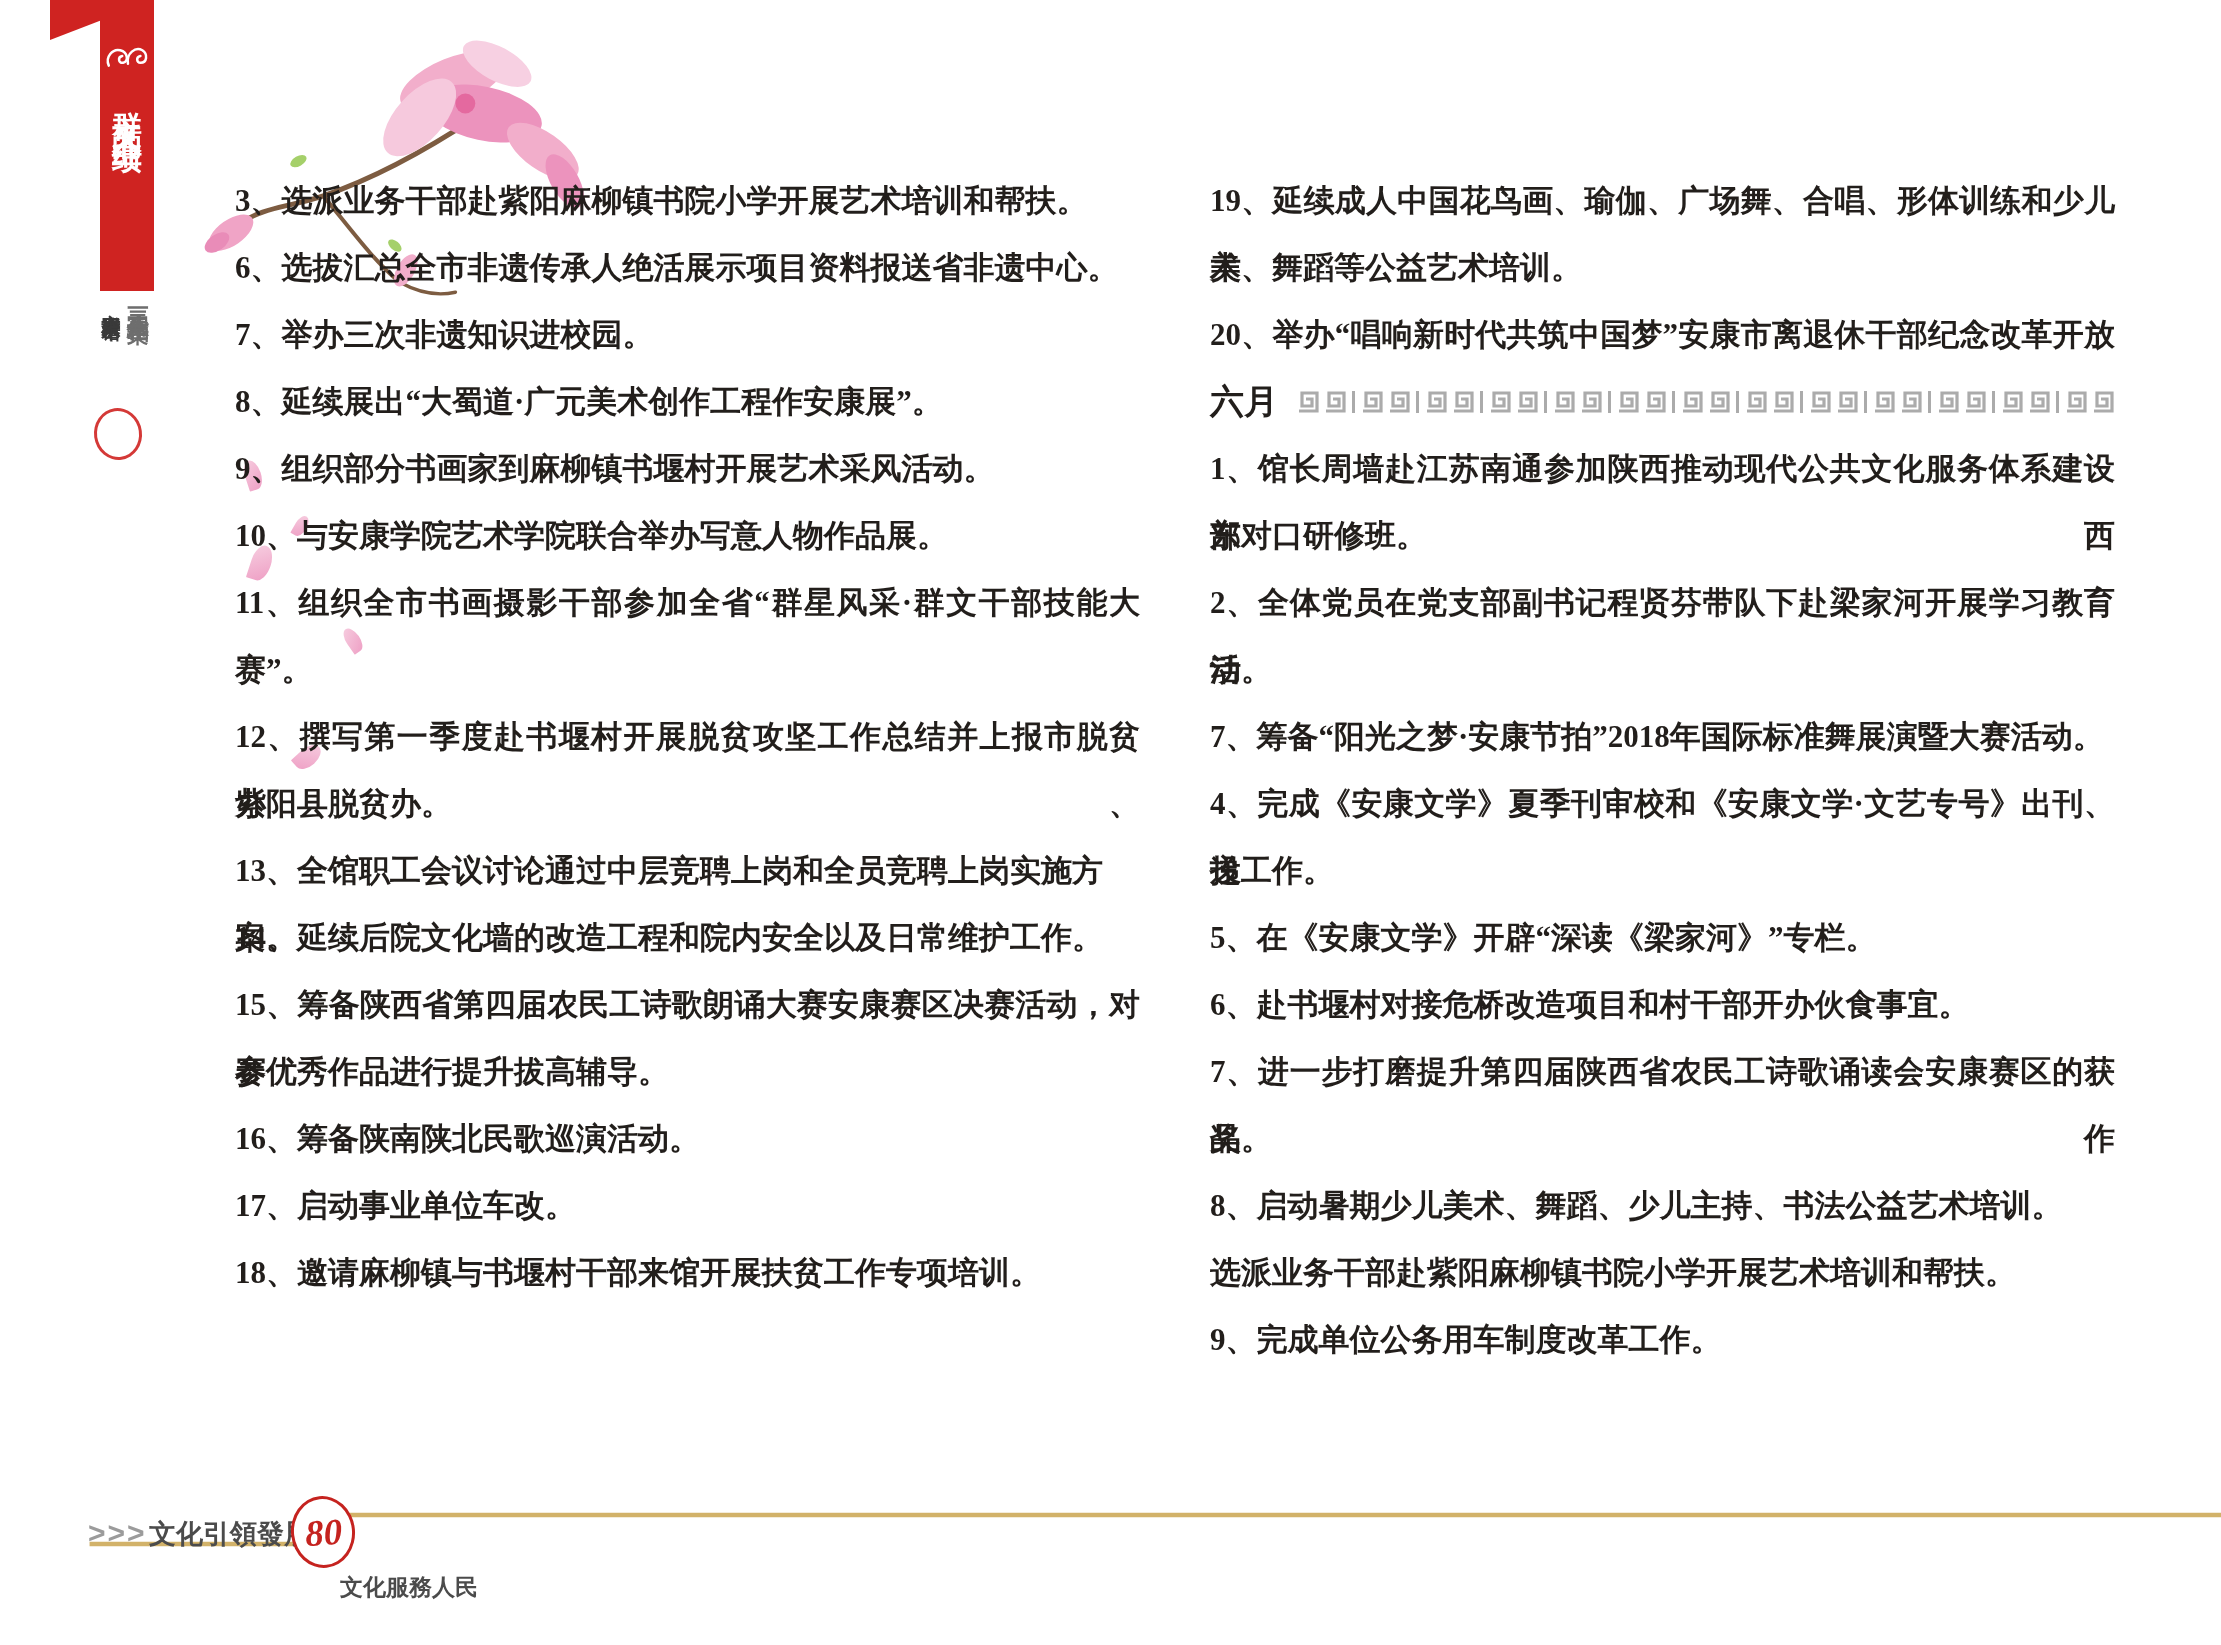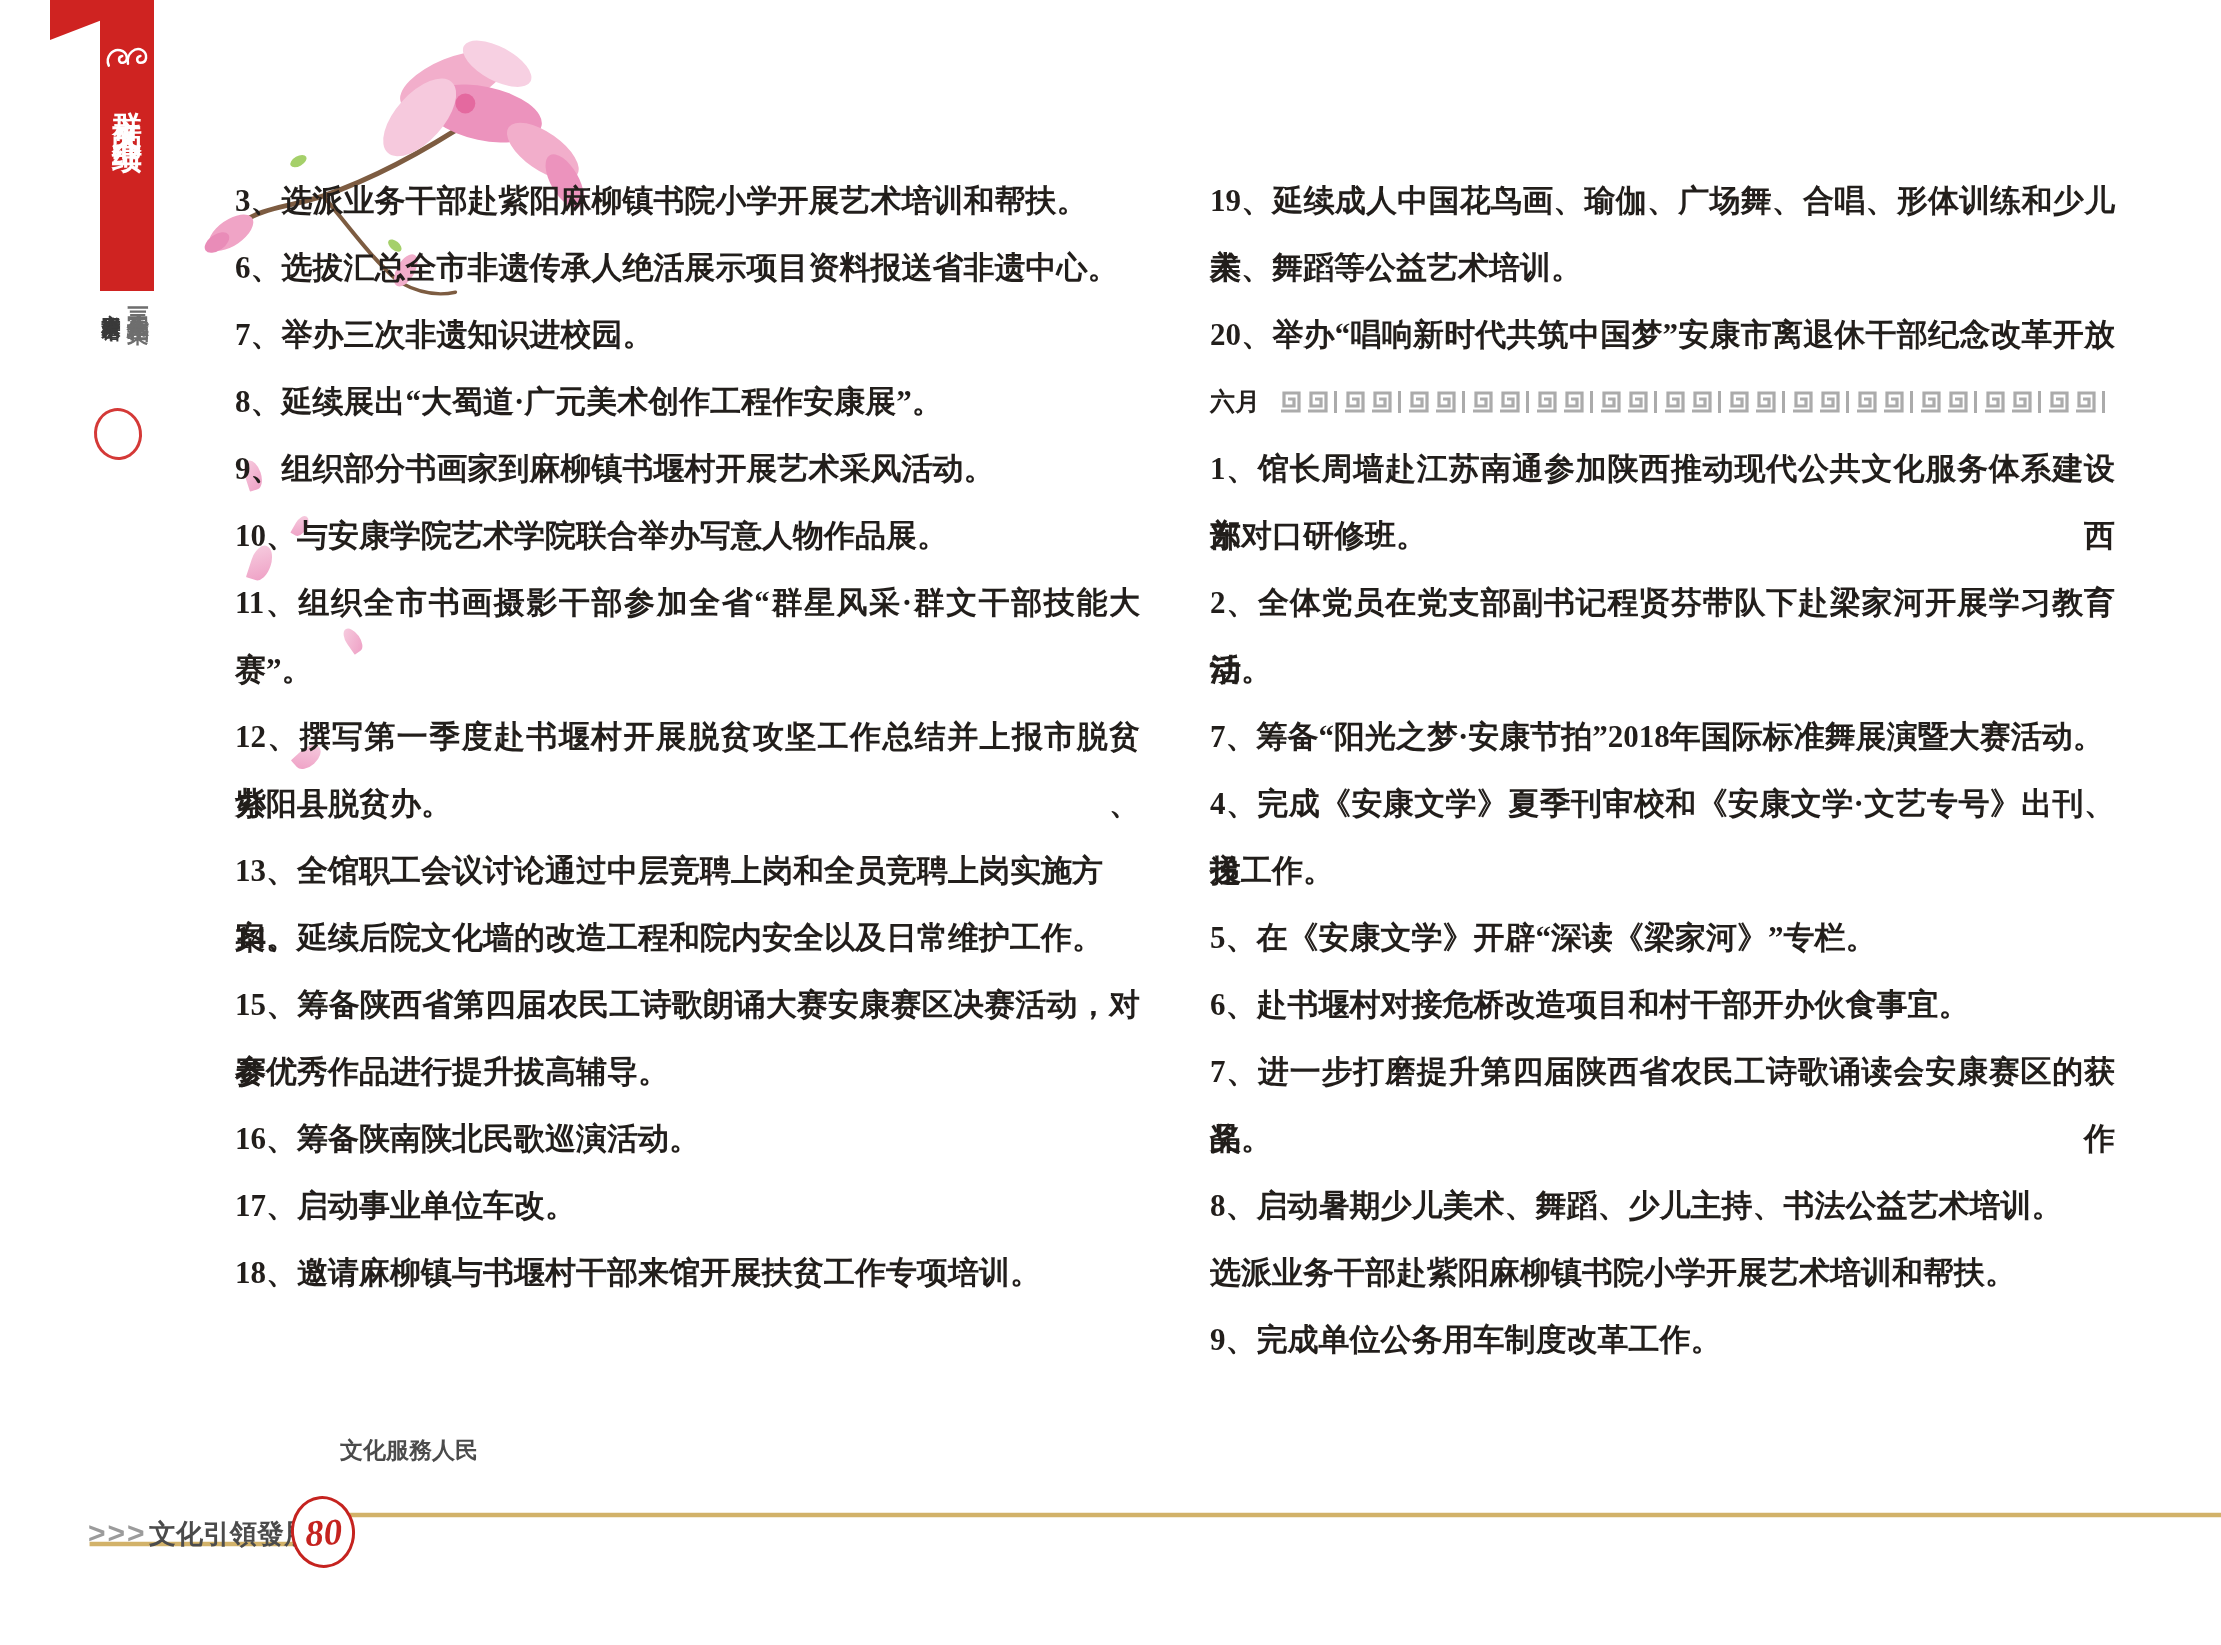--- a/index.html
+++ b/index.html
@@ -44,21 +44,21 @@
     position:absolute;background:linear-gradient(145deg,#f6c9dd,#ec93bd);
     border-radius:60% 60% 60% 4%;opacity:.9;
   }
   
   .col{position:absolute;top:167px;width:905px;font-size:31px;font-weight:700;}
   #left-col{left:235px;}
   #right-col{left:1210px;}
   .line{height:67px;line-height:67px;white-space:normal;}
   .line.just{text-align:justify;text-align-last:justify;}
   .line.section{display:flex;align-items:center;}
-  .month-label{font-size:25px;font-weight:700;flex:0 0 auto;}
+  .month-label{font-size:34px;font-weight:700;flex:0 0 auto;}
   .meander{
     flex:1 1 auto;margin-left:18px;height:24px;overflow:hidden;
     display:flex;align-items:center;gap:3px;
   }
   .meander svg{flex:0 0 auto;}
   .meander .bar{flex:0 0 auto;width:3px;height:22px;background:#ababab;margin:0 2px;}
   
   .footer-line-svg{position:absolute;left:0;top:1493px;width:2222px;height:80px;}
   .chevrons{
     position:absolute;left:88px;top:1516px;font-size:30px;font-weight:900;
@@ -70,21 +70,21 @@
   .page-badge{
     position:absolute;left:291px;top:1496px;width:58px;height:66px;
     border:3.5px solid #c5231f;border-radius:50%;transform:rotate(-6deg);
     display:flex;align-items:center;justify-content:center;background:#fff;
   }
   .page-badge span{
     font-style:italic;font-weight:700;font-size:37px;color:#c5231f;
     transform:rotate(2deg);
   }
   .footer-right-label{
-    position:absolute;left:340px;top:1435px;font-size:23px;font-weight:700;color:#4b4b4b;
+    position:absolute;left:340px;top:1572px;font-size:23px;font-weight:700;color:#4b4b4b;
   }
 </style>
 </head>
 <body>
 
 <div class="ribbon-tip"></div>
 
 <div class="banner">
   <svg class="wave" viewBox="0 0 48 32">
     <path d="M5,25 C1,16 9,7 17,9 C25,11 26,21 20,22 C15,23 14,16 19,15" fill="none" stroke="#ffffff" stroke-width="2.6" stroke-linecap="round"></path>

